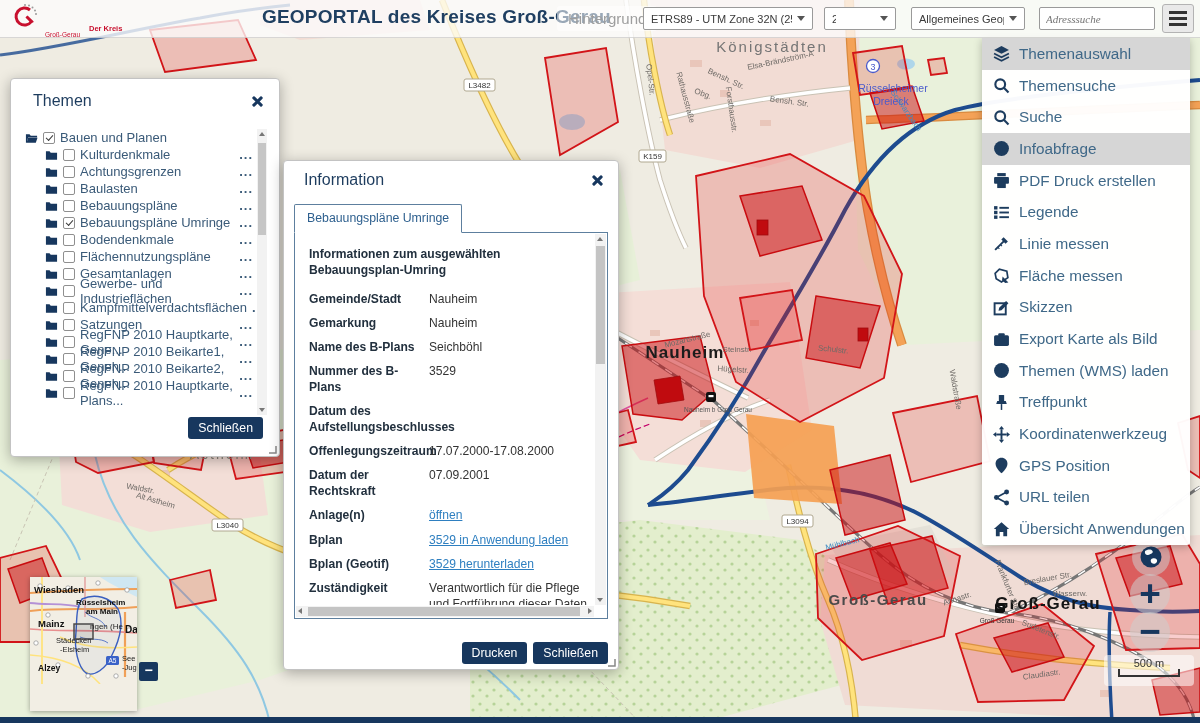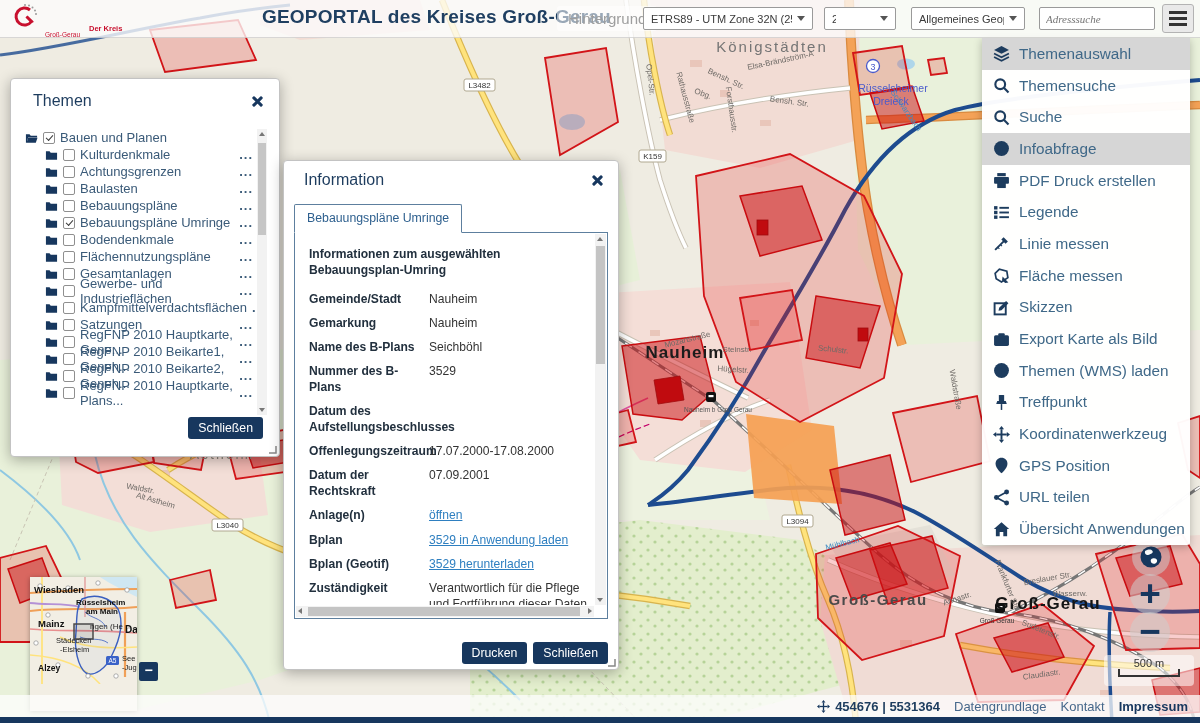--- a/index.html
+++ b/index.html
@@ -776,33 +776,15 @@
       <path fill="#fff" d="M9 9c2-.5 3.5.5 3 2s-2.5 2-3.5 1S7.5 9.4 9 9z"></path>
     </svg>
   </div>
   <div id="btnplus" class="circbtn">+</div>
   <div id="btnminus" class="circbtn">−</div>
   <div id="scalebar">
     <div class="stxt">500 m</div>
     <div class="sline"></div>
   </div>
 
-  <footer id="statusbar">
-    <span id="coords">
-      <svg width="13" height="13" viewBox="0 0 16 16">
-        <g fill="#17375e">
-            <path d="M8 0l2.4 3H5.6z"></path>
-            <path d="M8 16l2.4-3H5.6z"></path>
-            <path d="M0 8l3-2.4v4.8z"></path>
-            <path d="M16 8l-3-2.4v4.8z"></path>
-            <rect x="7.2" y="3" width="1.6" height="10"></rect>
-            <rect x="3" y="7.2" width="10" height="1.6"></rect>
-          </g>
-      </svg>
-      <span>454676 | 5531364</span>
-    </span>
-    <span class="flink">Datengrundlage</span>
-    <span class="flink">Kontakt</span>
-    <span class="flink" style="color:#17375e;font-weight:bold;">Impressum</span>
-  </footer>
   <div id="navstrip"></div>
 
 </div>
 
 </body></html>

